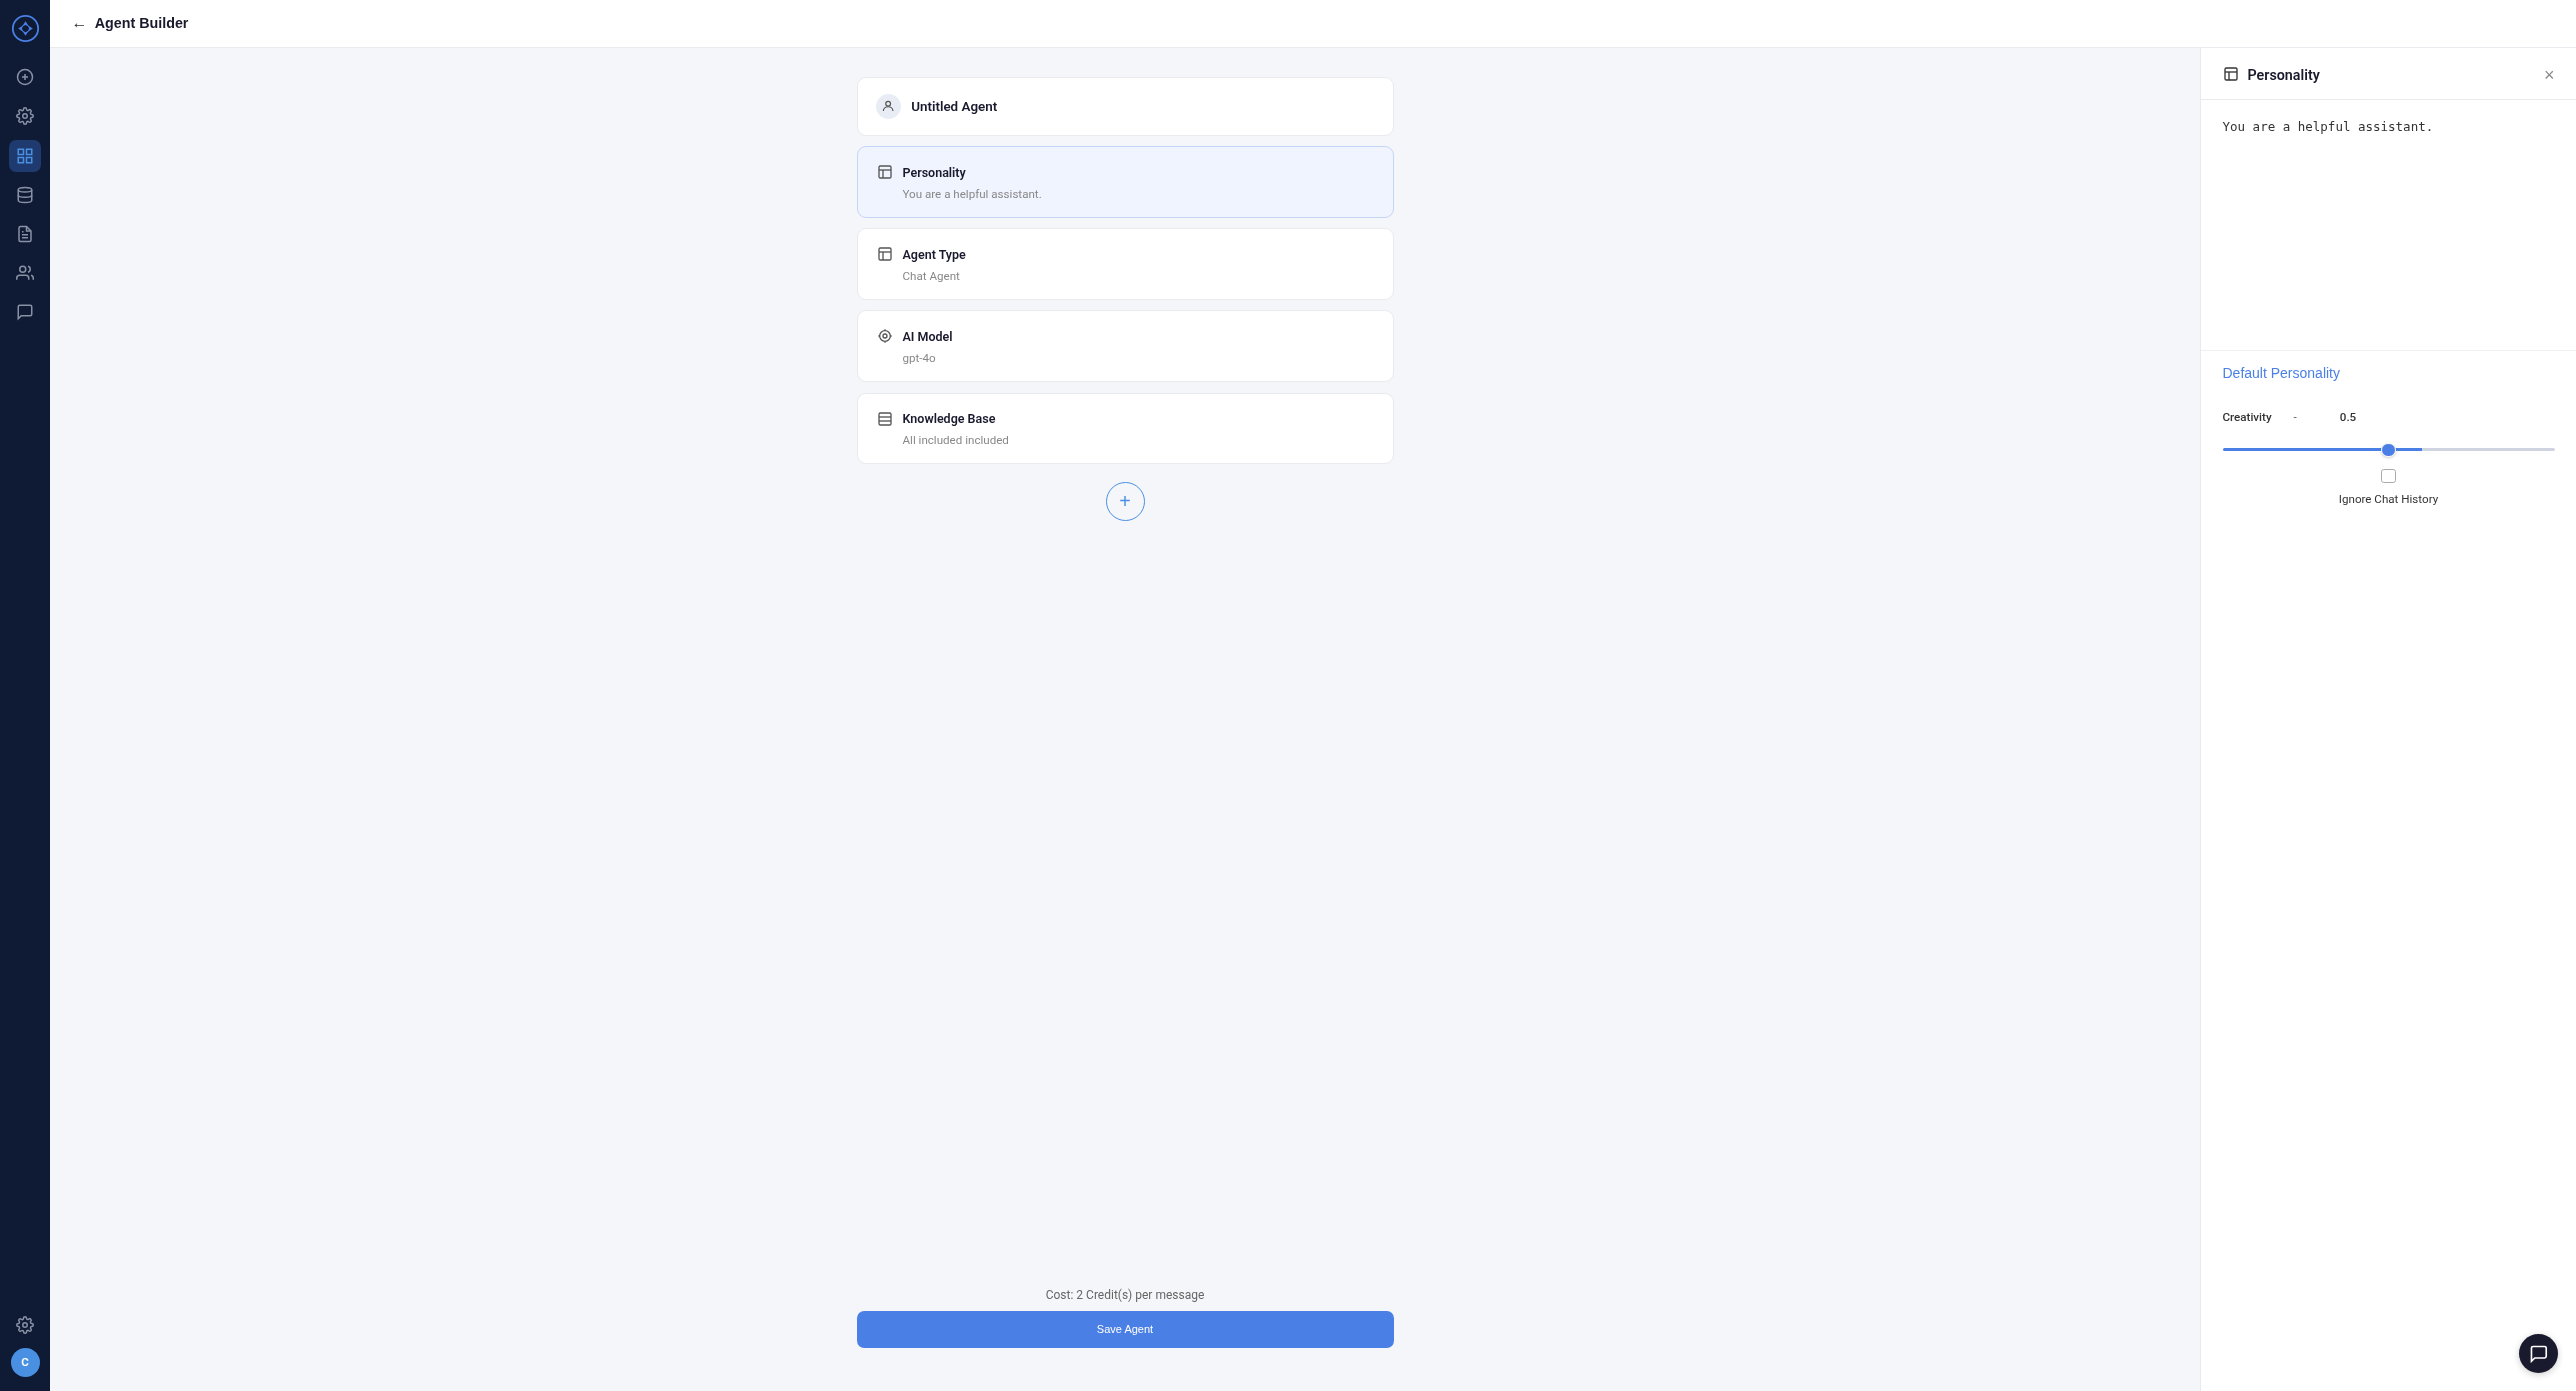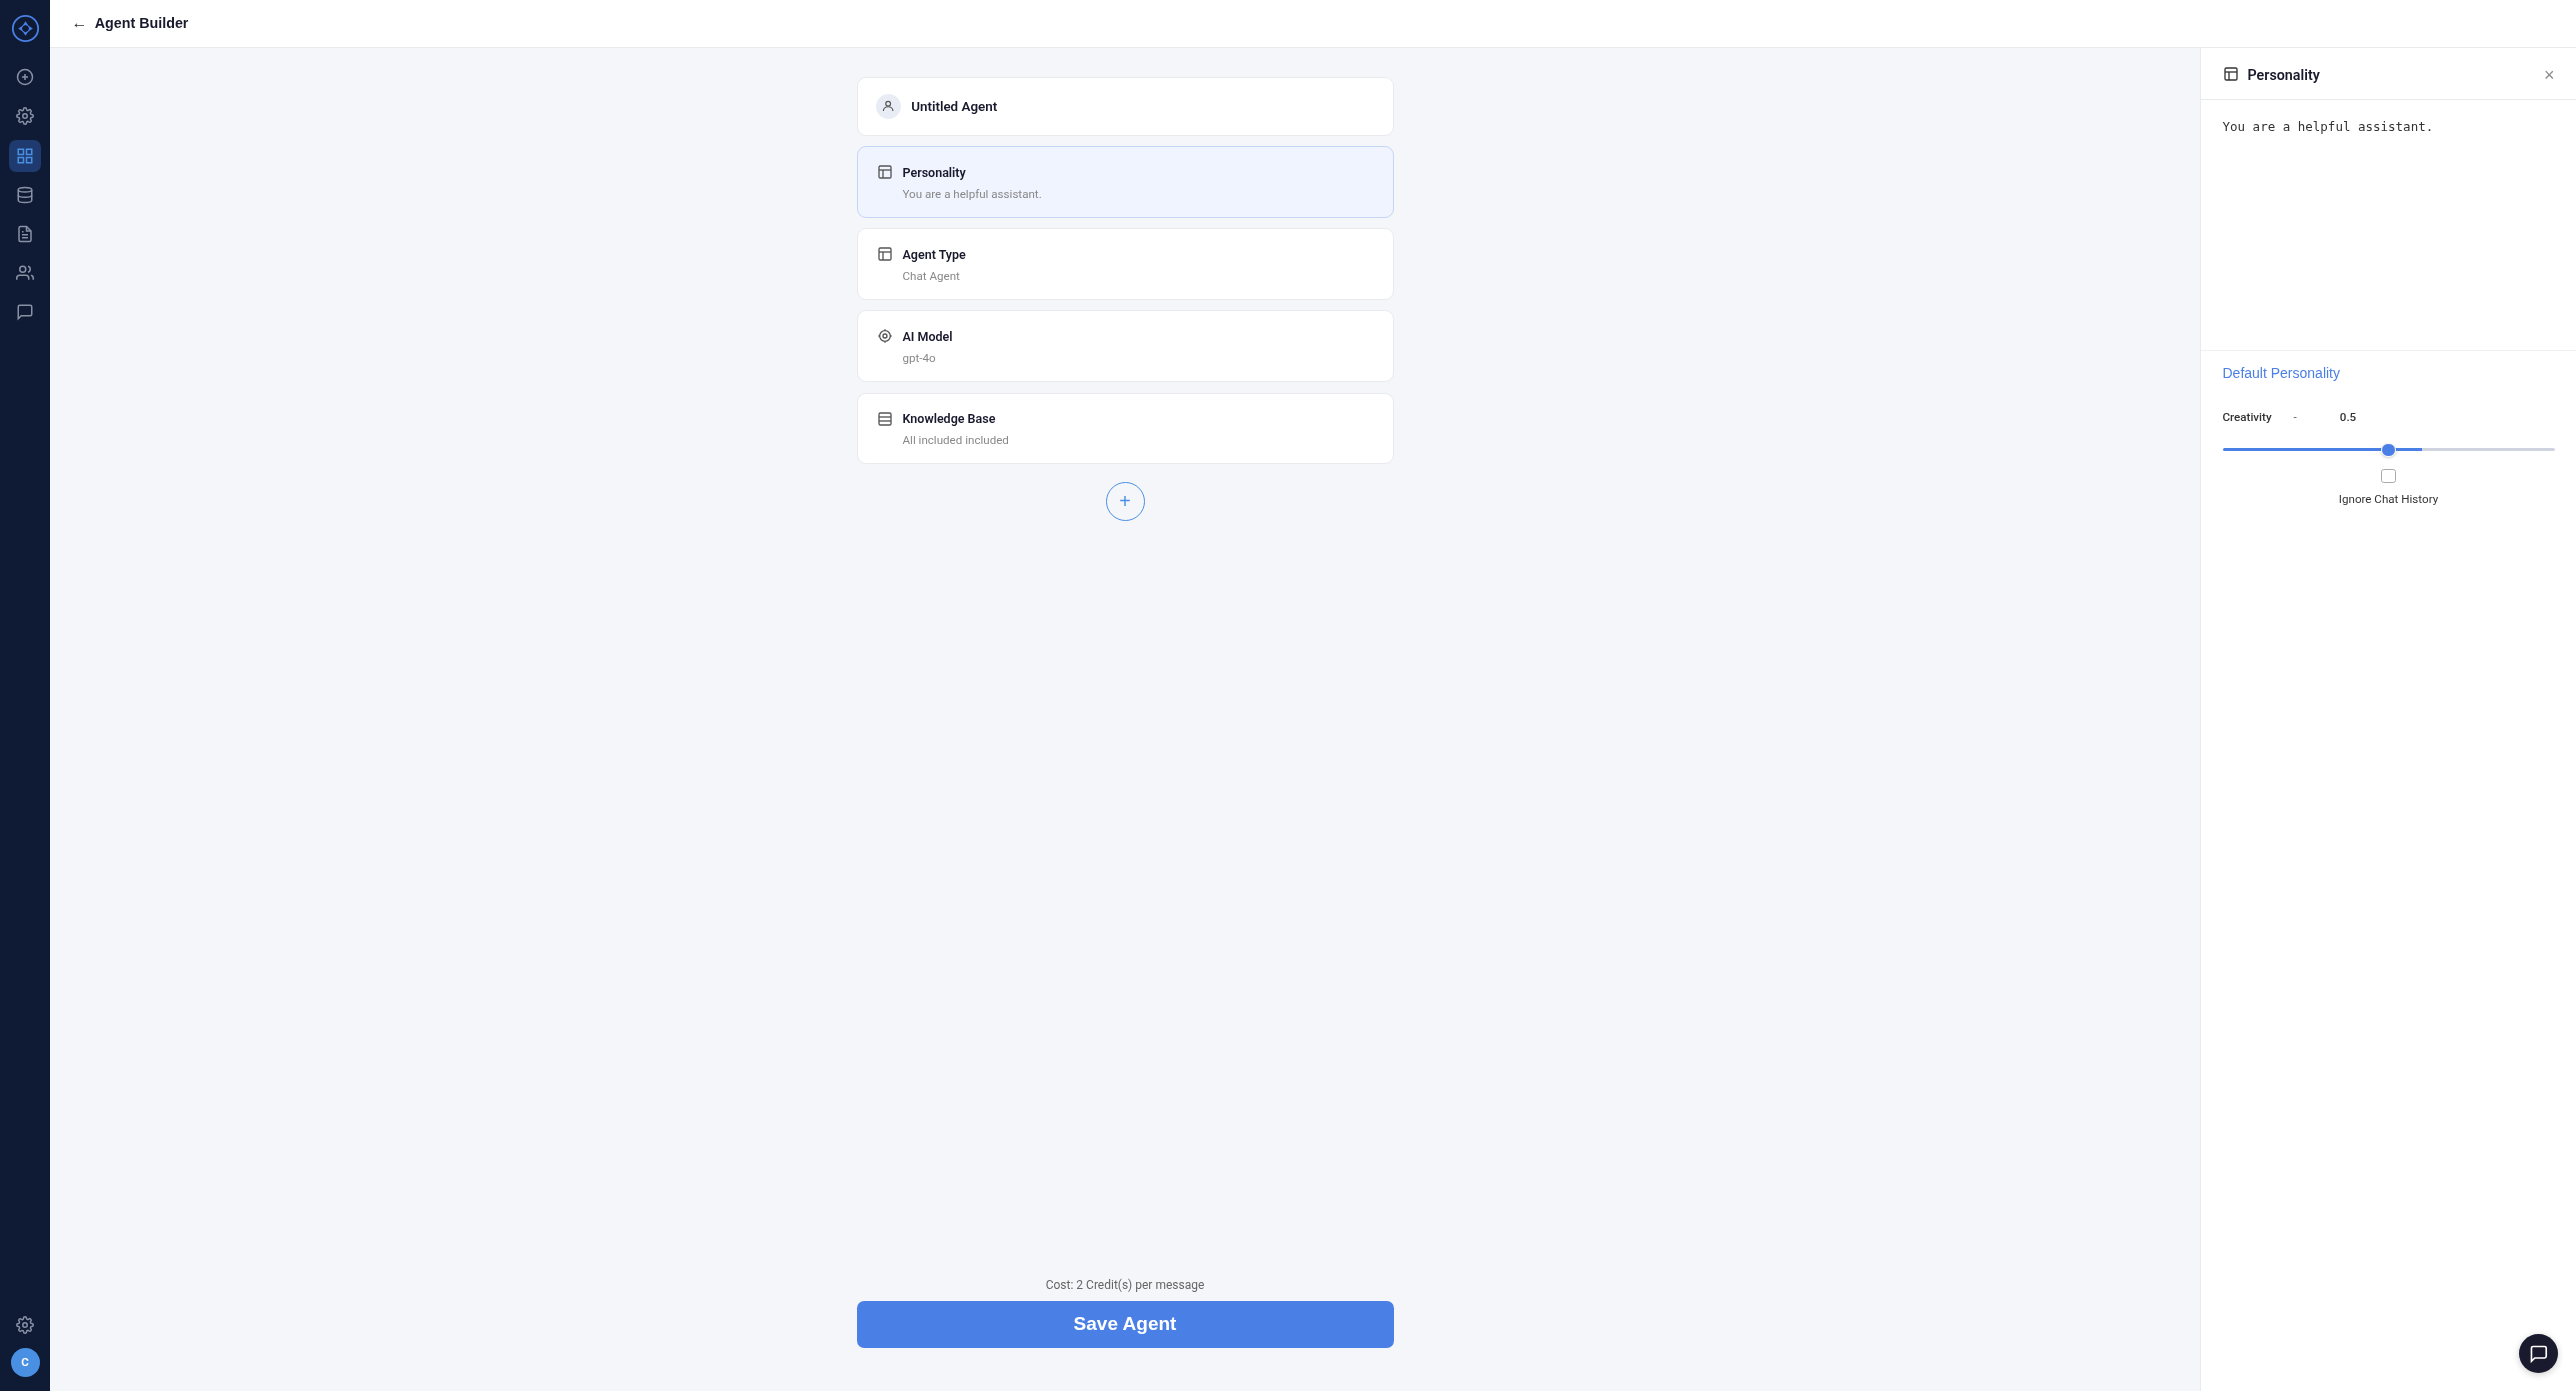--- a/index.html
+++ b/index.html
@@ -222,22 +222,22 @@
       text-align: right;
     }
     .save-btn {
       width: 100%;
       max-width: 537px;
       background: #4a7fe5;
       color: white;
       border: none;
       border-radius: 7.2px;
       padding: 12.5px;
-      font-size: 19px;
-      font-weight: 700;
+      font-size: 11px;
+      font-weight: 400;
       cursor: pointer;
       transition: background 0.2s;
     }
 
     
     .right-panel {
       width: 376px;
       background: white;
       border-left: 0.9px solid #e8eaed;
       display: flex;

